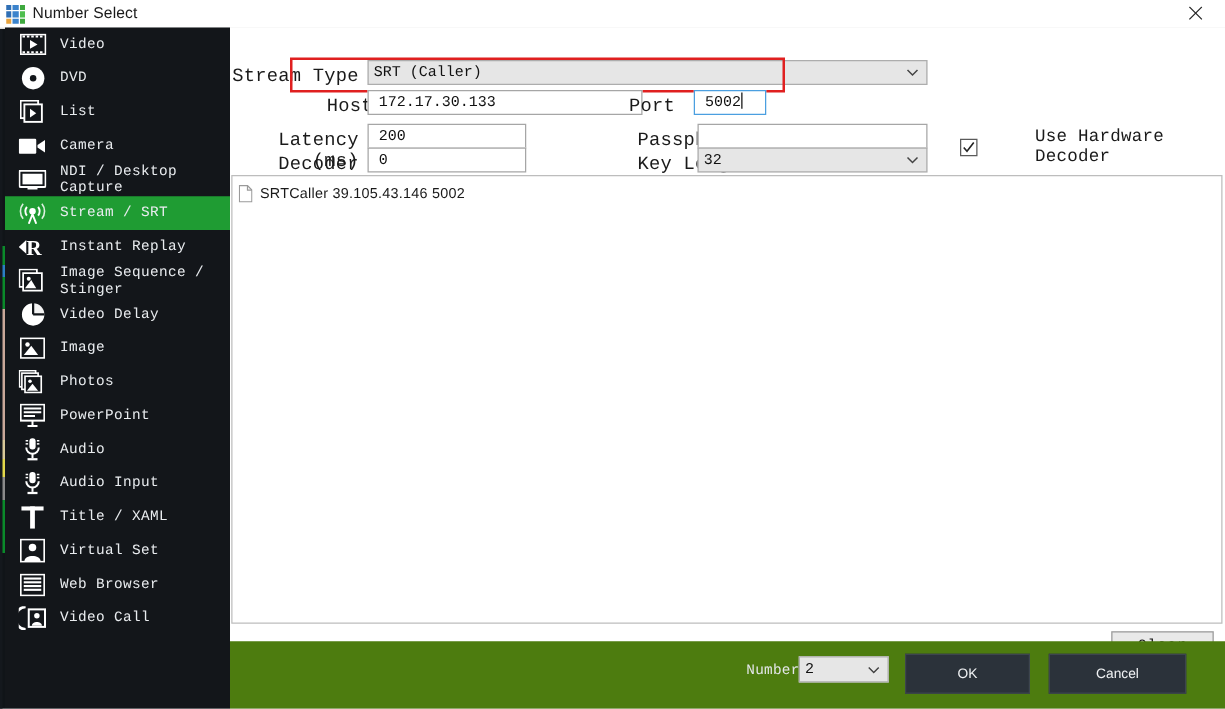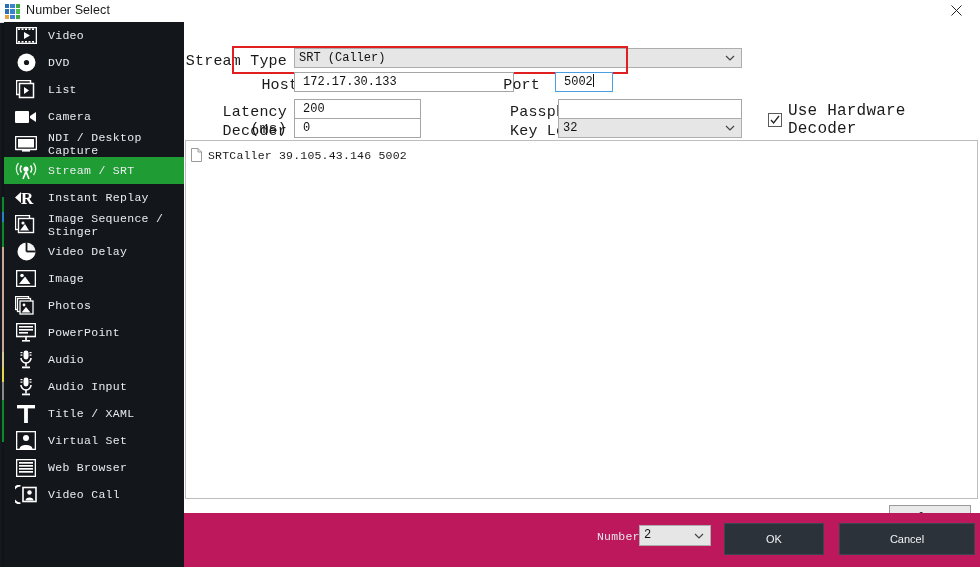--- a/index.html
+++ b/index.html
@@ -179,23 +179,24 @@
     position: absolute;
     box-sizing: border-box;
     border: 2px solid #e02020;
     pointer-events: none;
   }
   .chk {
     position: absolute;
     display: flex;
     align-items: center;
     font-family: "Liberation Mono", monospace;
-    font-size: 16px;
+    font-size: 14px;
     color: #1a1a1a;
     letter-spacing: 0.2px;
+    gap: 40px;
   }
   .chk .box {
     width: 12px; height: 12px;
     border: 1px solid #5a5a5a;
     background: #fff;
     margin-right: 6px;
     position: relative;
     flex: 0 0 12px;
   }
   .chk .box svg { position: absolute; left: 1px; top: 1px; }
@@ -208,21 +209,21 @@
     box-sizing: border-box;
     background: #ffffff;
     border: 1px solid #bdbdbd;
     overflow: hidden;
   }
   .listrow {
     display: flex;
     align-items: center;
     height: 18px;
     padding-left: 5px;
-    font-family: Liberation Mono, monospace;
+    font-family: Liberation Sans, sans-serif;
     font-size: 11.5px;
     color: #1a1a1a;
     letter-spacing: 0.2px;
     margin-top: 5px;
   }
   .doc-icon {
     width: 11px; height: 14px;
     margin-right: 6px;
     flex: 0 0 11px;
   }
@@ -242,21 +243,21 @@
     justify-content: center;
     letter-spacing: 1px;
     cursor: default;
   }
 
   
   .bottombar {
     position: absolute;
     left: 0; bottom: 0;
     width: 796px; height: 54px;
-    background: #be185d;
+    background: #4d7c0f;
   }
   .num-label {
     position: absolute;
     left: 413px; top: 17px;
     font-family: "Liberation Mono", monospace;
     font-size: 11.5px;
     color: #e4e7ea;
     letter-spacing: 0.2px;
   }
   .num-combo {
@@ -282,21 +283,21 @@
     border: 1px solid #3d454e;
     color: #f0f2f4;
     font-family: Liberation Sans, sans-serif;
     font-size: 11px;
     display: flex;
     align-items: center;
     justify-content: center;
     cursor: default;
   }
   .btn-ok { left: 540px; width: 100px; }
-  .btn-cancel { left: 655px; width: 136px; }
+  .btn-cancel { left: 655px; width: 110px; }
 </style>
 </head>
 <body>
 
 <div id="app">
 
   <div class="bg-sliver"></div>
   <div class="bg-sliver2"></div>
 
   <div class="titlebar">

